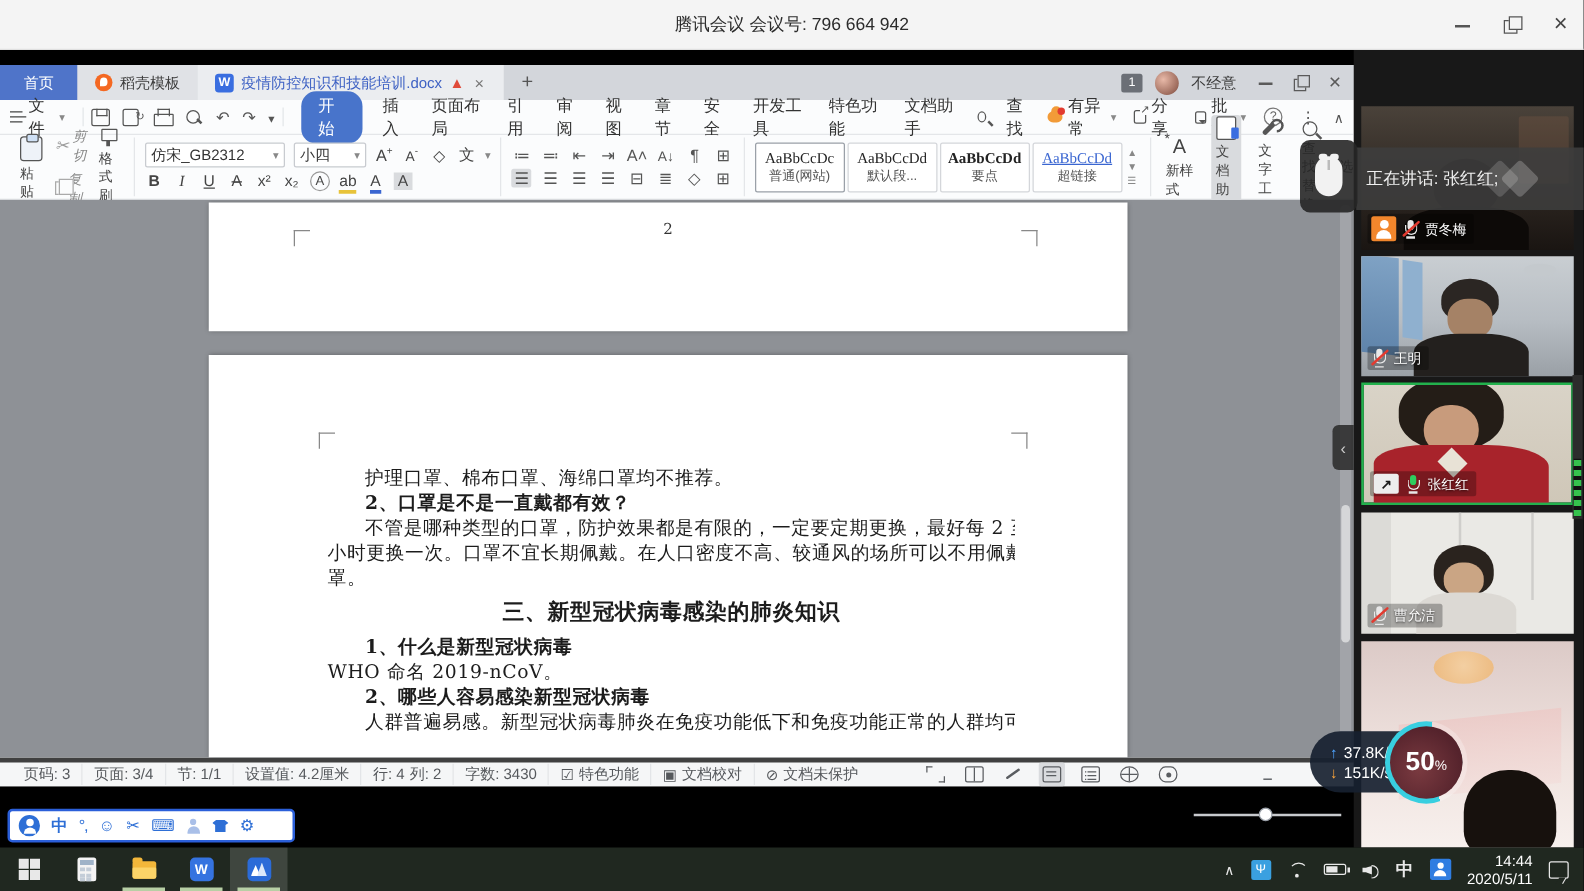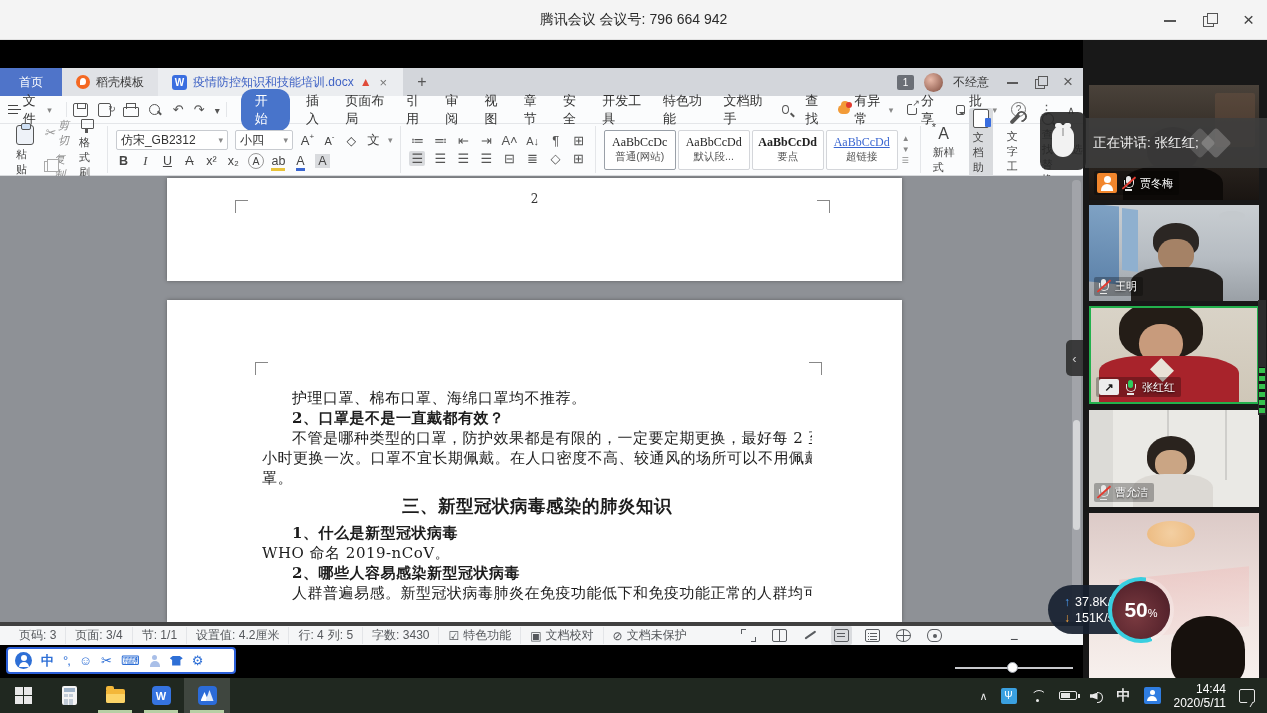--- a/index.html
+++ b/index.html
@@ -13,21 +13,21 @@
               display:flex; align-items:center; justify-content:center; }
   .titlebar .title { font-size:14px; color:#2b2b2b; }
   .win-controls { position:absolute; right:10px; top:0; height:40px; display:flex; align-items:center; gap:26px; }
   .wc { width:14px; height:14px; position:relative; color:#555; cursor:default; }
   .wc-min::before { content:""; position:absolute; left:1px; top:7px; width:12px; height:2px; background:#555; }
   .wc-restore::before { content:""; position:absolute; left:0; top:3px; width:9px; height:9px; border:1.4px solid #555; }
   .wc-restore::after { content:""; position:absolute; left:4px; top:0; width:9px; height:9px; border:1.4px solid #555; background:#f4f4f4; }
   .wc-close::before { content:"\00D7"; position:absolute; left:0; top:-4px; font-size:19px; color:#444; }
 
   
-  .wps { position:absolute; left:0; top:68px; width:1083px; height:577px; background:#fbfcfd; }
+  .wps { position:absolute; left:0; top:52px; width:1083px; height:577px; background:#fbfcfd; }
 
   
   .wps-tabbar { height:28px; background:#d3d6db; display:flex; align-items:stretch; font-size:12px; color:#3a3a3a; }
   .wtab { display:flex; align-items:center; padding:0 14px; gap:6px; }
   .wtab-home { background:#4f74c9; color:#fff; min-width:62px; justify-content:center; }
   .wtab-docer { background:#e0e2e6; }
   .wtab-doc  { background:#ebedf0; color:#3f62c4; }
   .docer-ic { width:14px; height:14px; border-radius:50%; background:#f46822; position:relative; }
   .docer-ic::after { content:""; position:absolute; left:4px; top:3px; width:6px; height:7px; background:#fff; border-radius:50% 50% 50% 0; }
   .w-ic { width:15px; height:15px; background:#3a6ee0; border-radius:3px; color:#fff; font-size:10px; font-weight:bold; display:flex; align-items:center; justify-content:center; }
@@ -610,21 +610,21 @@
       </div>
     </div>
 
     <div class="wps-status">
       <span class="stitem">页码: 3</span>
       <span class="stitem">页面: 3/4</span>
       <span class="stitem">节: 1/1</span>
       <span class="stitem">设置值: 4.2厘米</span>
       <span class="stitem">
         <span>行: 4</span>
-        <span>列: 5</span>
+        <span>列: 2</span>
       </span>
       <span class="stitem">字数: 3430</span>
       <span class="stitem">
         <span class="si si-spell"></span>
         <span>特色功能</span>
       </span>
       <span class="stitem">
         <span class="si si-proof"></span>
         <span>文档校对</span>
       </span>

